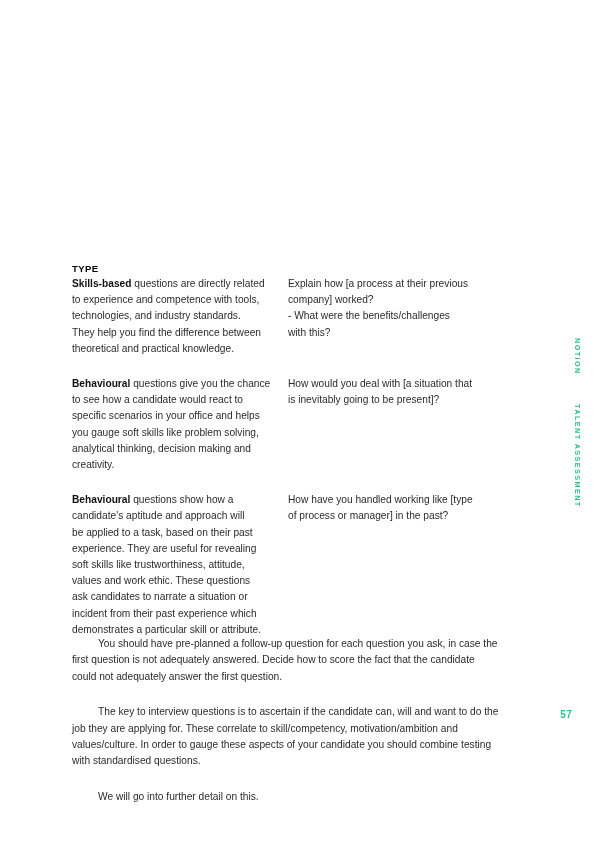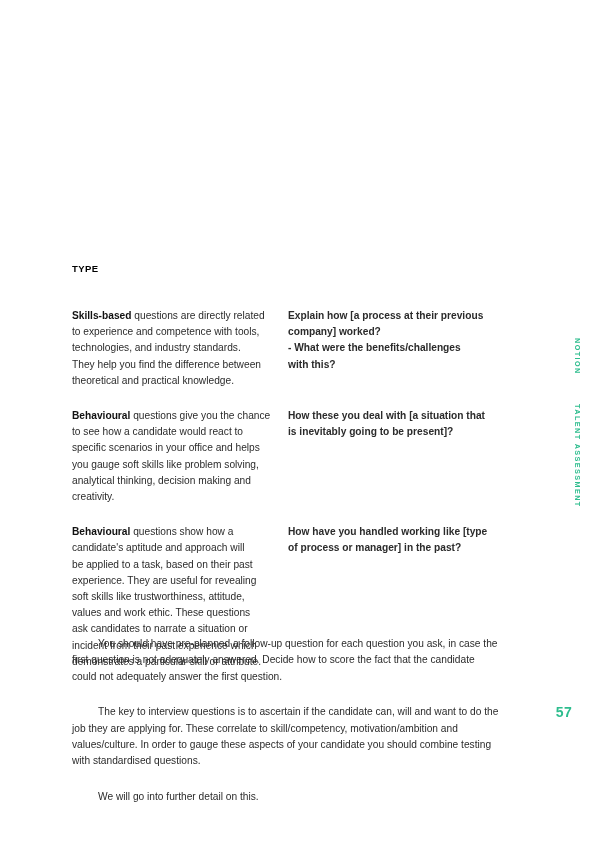--- a/index.html
+++ b/index.html
@@ -40,21 +40,21 @@
     font-size: 9.5px;
     font-weight: bold;
     letter-spacing: 0.45px;
     color: #000000;
     line-height: 14px;
   }
 
   .col-head.type-head { width: 216px; flex: 0 0 216px; }
   .col-head.example-head { width: 214px; flex: 0 0 214px; }
 
-  .rows { margin-top: 32px; }
+  .rows { margin-top: 0; }
 
   .row {
     display: flex;
     align-items: flex-start;
     margin-bottom: 19px;
   }
 
   .cell-type {
     width: 216px;
     flex: 0 0 216px;
@@ -78,21 +78,20 @@
   .lead-term {
     font-weight: bold;
     color: #111111;
   }
 
   .example-text {
     font-size: 10.2px;
     line-height: 16.2px;
     color: #2b2b2b;
     white-space: pre-line;
-    font-weight: bold;
   }
 
   
   .prose {
     position: absolute;
     left: 72px;
     top: 636px;
     width: 428px;
   }
 
@@ -127,21 +126,21 @@
     color: #2ebd8e;
   }
 
   .vert-notion { top: 338px; }
   .vert-talent { top: 404px; }
 
   .page-number {
     position: absolute;
     right: 28px;
     bottom: 24px;
-    font-size: 14px;
+    font-size: 10px;
     font-weight: bold;
     letter-spacing: 0.3px;
     color: #2ebd8e;
   }
 </style>
 </head>
 <body>
 
 <div class="page">
 
@@ -172,21 +171,21 @@
       <div class="row">
         <div class="cell-type">
           <div class="body-text"><span class="lead-term">Behavioural</span><span> questions give you the chance
 to see how a candidate would react to
 specific scenarios in your office and helps
 you gauge soft skills like problem solving,
 analytical thinking, decision making and
 creativity.</span></div>
         </div>
         <div class="cell-example">
-          <div class="example-text">How these you deal with [a situation that
+          <div class="example-text">How would you deal with [a situation that
 is inevitably going to be present]?</div>
         </div>
       </div>
 
       <div class="row">
         <div class="cell-type">
           <div class="body-text"><span class="lead-term">Behavioural</span><span> questions show how a
 candidate's aptitude and approach will
 be applied to a task, based on their past
 experience. They are useful for revealing

